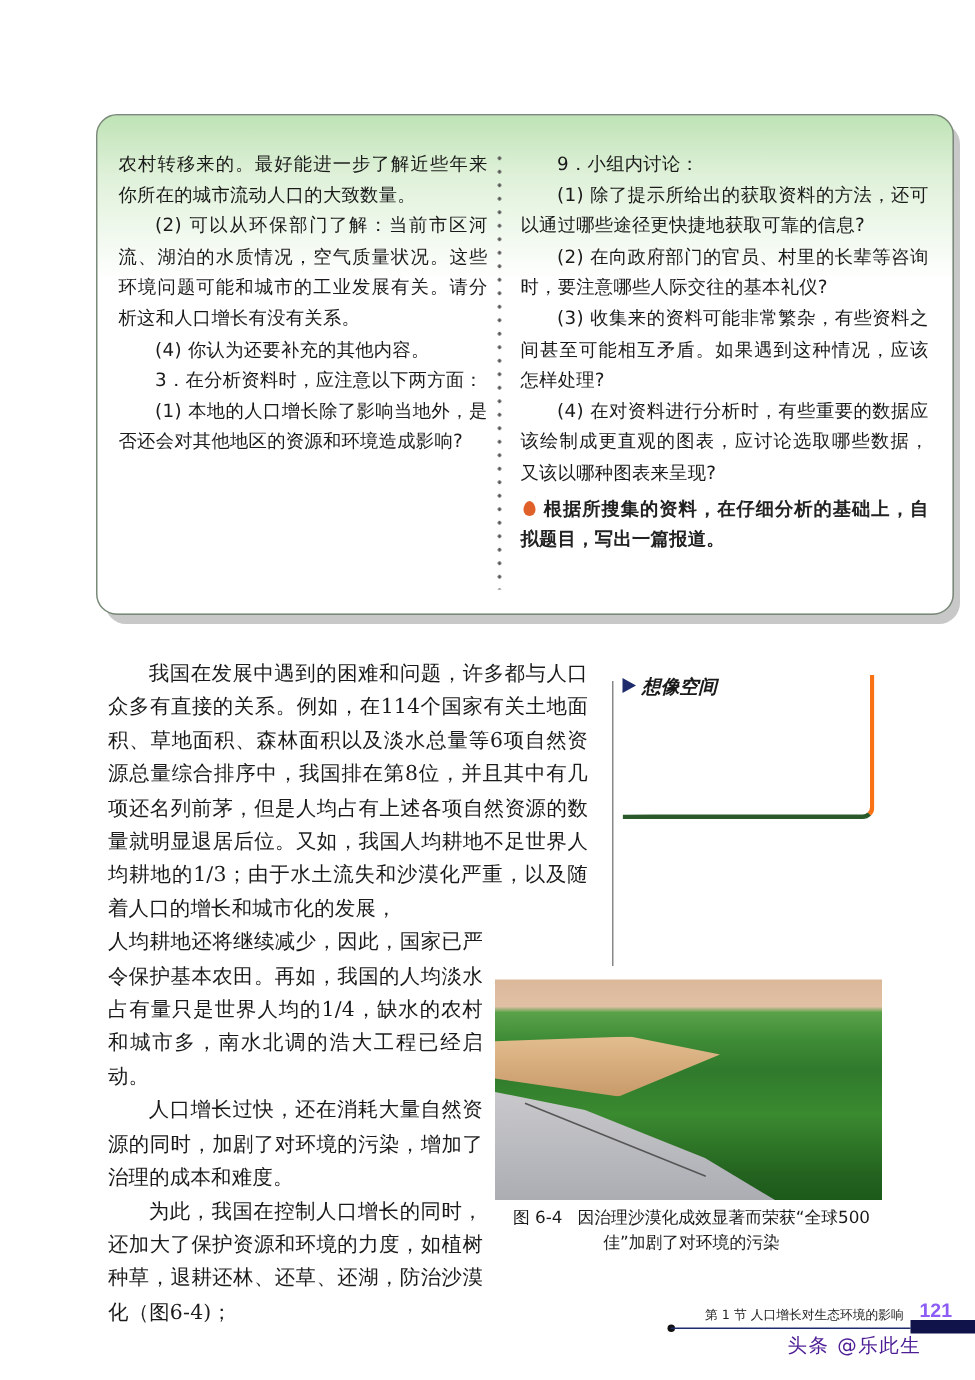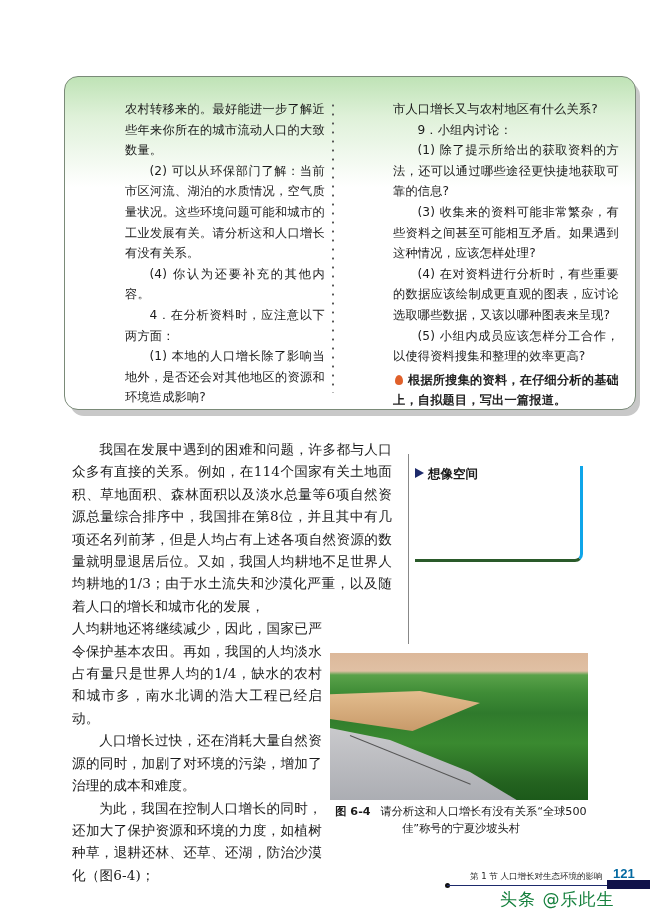--- a/index.html
+++ b/index.html
@@ -16,21 +16,21 @@
     border: 1px solid #7a8a78; border-radius: 14px;
     background: linear-gradient(to bottom, #bfe3b6 0px, #dff1d9 40px, #ffffff 110px, #ffffff 100%);
     overflow: hidden;
   }
   .col {
     position: absolute; top: 22px; font-size: 12.2px; line-height: 20.6px;
     font-family: "DejaVu Sans", "Liberation Sans", sans-serif; letter-spacing: 0.2px;
   }
   .col-left { left: 14px; width: 246px; }
   .col-right { left: 282px; width: 272px; }
-  .col p { text-align: justify; margin-left: 46px; }
+  .col p { text-align: justify; }
   .col p.ind { text-indent: 2em; }
   .dots {
     position: absolute; left: 266px; top: 24px; width: 4px; height: 292px;
     background-image: radial-gradient(circle, #555 1px, transparent 1.2px);
     background-size: 4px 9px;
   }
   .drop-icon {
     display: inline-block; width: 8px; height: 10px; margin: 0 5px 0 2px;
     background: #e0602a; border-radius: 50% 50% 50% 50% / 60% 60% 40% 40%;
     vertical-align: -1px;
@@ -43,23 +43,24 @@
     font-size: 13.6px; line-height: 22.4px; letter-spacing: 0.15px;
   }
   .main-text p { text-indent: 2em; text-align: justify; }
   .narrow { width: 250px; }
 
   
   .side-rule {
     position: absolute; left: 408px; top: 454px; width: 1px; height: 190px; background: #888;
   }
   .imagine-box {
-    position: absolute; left: 415px; top: 466px; width: 168px; height: 96px;
-    border-right: 3px solid #0ea5e9; border-bottom: 3px solid #2a5a2a;
+    position: absolute; left: 415px; top: 450px; width: 168px; height: 96px;
+    border-right: 3px solid #f97316; border-bottom: 3px solid #2a5a2a;
     border-bottom-right-radius: 8px;
+    font-style: italic;
   }
   .imagine-title {
     position: absolute; left: 0; top: 0; font-size: 12.5px; font-weight: bold;
     font-family: "DejaVu Sans", "Liberation Sans", sans-serif;
   }
   .tri-icon {
     display: inline-block; width: 0; height: 0; margin-right: 4px;
     border-left: 9px solid #1d2a6b; border-top: 5px solid transparent; border-bottom: 5px solid transparent;
     vertical-align: 0px;
   }
@@ -89,67 +90,66 @@
   }
   .photo .river-line {
     position: absolute; left: 20px; top: 82px; width: 130px; height: 1px; background: #555;
     transform: rotate(22deg); transform-origin: left;
   }
   .caption {
     position: absolute; left: 330px; top: 803px; width: 262px;
     font-size: 11.2px; line-height: 17px; text-align: center;
     font-family: "DejaVu Sans", "Liberation Sans", sans-serif;
   }
-  .caption .fig-no { font-weight: bold; margin-right: 10px; }
+  .caption .fig-no { font-weight: normal; margin-right: 10px; }
 
   
   .footer-line {
     position: absolute; left: 447px; top: 885px; width: 160px; height: 1px; background: #1d2a6b;
   }
   .footer-dot {
     position: absolute; left: 445px; top: 883px; width: 5px; height: 5px; border-radius: 50%; background: #111;
   }
   .footer-bar {
     position: absolute; left: 607px; top: 880px; width: 43px; height: 9px; background: #10124a;
   }
   .footer-chapter {
     position: absolute; left: 470px; top: 871px; font-size: 8.5px;
     font-family: "DejaVu Sans", "Liberation Sans", sans-serif; color: #222;
   }
   .footer-page {
     position: absolute; left: 613px; top: 866px; font-size: 13px; font-weight: bold;
-    font-family: "Liberation Sans", "DejaVu Sans", sans-serif; color: #0369a1;
+    font-family: "Liberation Sans", "DejaVu Sans", sans-serif; color: #8b5cf6;
   }
   .watermark {
-    position: absolute; left: 500px; top: 888px; font-size: 17px; color: #15803d;
+    position: absolute; left: 525px; top: 888px; font-size: 13px; color: #4c1d95;
     font-family: "DejaVu Sans", "Liberation Sans", sans-serif; letter-spacing: 1px;
     text-shadow: 0 0 2px #fff, 0 0 3px #fff;
   }
 </style>
 </head>
 <body>
 
 <div class="activity-shadow"></div>
 <div class="activity-box">
   <div class="col col-left">
     <p>农村转移来的。最好能进一步了解近些年来你所在的城市流动人口的大致数量。</p>
     <p class="ind">(2) 可以从环保部门了解：当前市区河流、湖泊的水质情况，空气质量状况。这些环境问题可能和城市的工业发展有关。请分析这和人口增长有没有关系。</p>
     <p class="ind">(4) 你认为还要补充的其他内容。</p>
-    <p class="ind">4．在分析资料时，应注意以下两方面：</p>
+    <p class="ind">3．在分析资料时，应注意以下两方面：</p>
     <p class="ind">(1) 本地的人口增长除了影响当地外，是否还会对其他地区的资源和环境造成影响?</p>
 
   </div>
   <div class="dots"></div>
   <div class="col col-right">
-    <p>市人口增长又与农村地区有什么关系?</p>
     <p class="ind">9．小组内讨论：</p>
     <p class="ind">(1) 除了提示所给出的获取资料的方法，还可以通过哪些途径更快捷地获取可靠的信息?</p>
+    <p class="ind">(2) 在向政府部门的官员、村里的长辈等咨询时，要注意哪些人际交往的基本礼仪?</p>
     <p class="ind">(3) 收集来的资料可能非常繁杂，有些资料之间甚至可能相互矛盾。如果遇到这种情况，应该怎样处理?</p>
     <p class="ind">(4) 在对资料进行分析时，有些重要的数据应该绘制成更直观的图表，应讨论选取哪些数据，又该以哪种图表来呈现?</p>
-    <p class="ind">(5) 小组内成员应该怎样分工合作，以使得资料搜集和整理的效率更高?</p>
     <p class="report" style="margin-top:3px;">
       <span class="drop-icon"></span><span>根据所搜集的资料，在仔细分析的基础上，自拟题目，写出一篇报道。</span>
     </p>
   </div>
 </div>
 
 <div class="main-text">
   <p>我国在发展中遇到的困难和问题，许多都与人口众多有直接的关系。例如，在114个国家有关土地面积、草地面积、森林面积以及淡水总量等6项自然资源总量综合排序中，我国排在第8位，并且其中有几项还名列前茅，但是人均占有上述各项自然资源的数量就明显退居后位。又如，我国人均耕地不足世界人均耕地的1/3；由于水土流失和沙漠化严重，以及随着人口的增长和城市化的发展，</p>
   <p class="narrow" style="text-indent:0;">人均耕地还将继续减少，因此，国家已严令保护基本农田。再如，我国的人均淡水占有量只是世界人均的1/4，缺水的农村和城市多，南水北调的浩大工程已经启动。</p>
   <p class="narrow">人口增长过快，还在消耗大量自然资源的同时，加剧了对环境的污染，增加了治理的成本和难度。</p>
@@ -162,21 +162,21 @@
     <span class="tri-icon"></span><span>想像空间</span>
   </div>
 </div>
 
 <div class="photo">
   <div class="dune"></div>
   <div class="water"></div>
   <div class="river-line"></div>
 </div>
 <div class="caption">
-  <span class="fig-no">图 6-4</span><span>请分析这和人口增长有没有关系“全球500佳”称号的宁夏沙坡头村</span>
+  <span class="fig-no">图 6-4</span><span>因治理沙漠化成效显著而荣获“全球500佳”加剧了对环境的污染</span>
 </div>
 
 <div class="footer-dot"></div>
 <div class="footer-line"></div>
 <div class="footer-bar"></div>
 <div class="footer-chapter">第 1 节  人口增长对生态环境的影响</div>
 <div class="footer-page">121</div>
 <div class="watermark">头条 @乐此生</div>
 
 </body></html>

